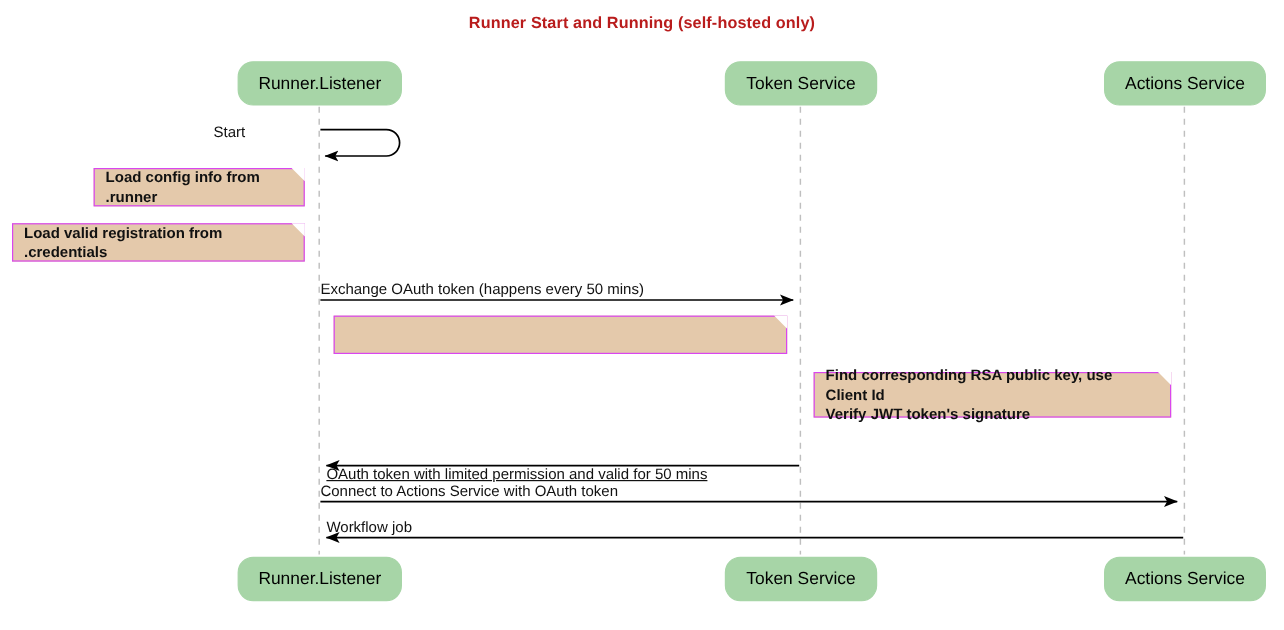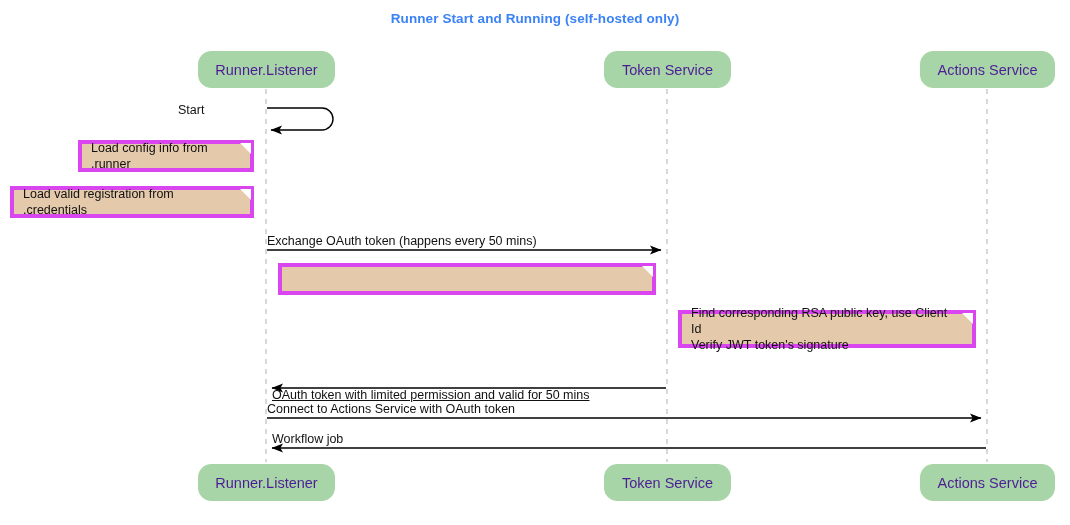--- a/index.html
+++ b/index.html
@@ -28,49 +28,50 @@
     height: 525px;
   }
   .diagram-title {
     position: absolute;
     left: 0;
     top: 11px;
     width: 1070px;
     text-align: center;
     font-size: 13.5px;
     font-weight: bold;
-    color: #3b82f6;
+    color: #b91c1c;
     letter-spacing: 0.1px;
   }
   .participant {
     position: absolute;
     box-sizing: border-box;
     background: #a7d5a7;
     border: 1px solid #a7d5a7;
     border-radius: 13px;
     display: flex;
     align-items: center;
     justify-content: center;
     font-size: 14.5px;
-    color: #4c1d95;
+    color: #000000;
     white-space: nowrap;
   }
   .note {
     position: absolute;
     box-sizing: border-box;
     background: #e4c9ab;
-    border: 4px solid #d946ef;
+    border: 1px solid #d946ef;
     display: flex;
     align-items: center;
     padding-left: 9px;
     padding-right: 14px;
     font-size: 12.5px;
     color: #111111;
     line-height: 16px;
     white-space: pre-line;
+    font-weight: bold;
   }
   .note-fold {
     position: absolute;
     right: -1px;
     top: -1px;
     width: 0;
     height: 0;
     border-left: 11px solid transparent;
     border-top: 11px solid #ffffff;
   }

